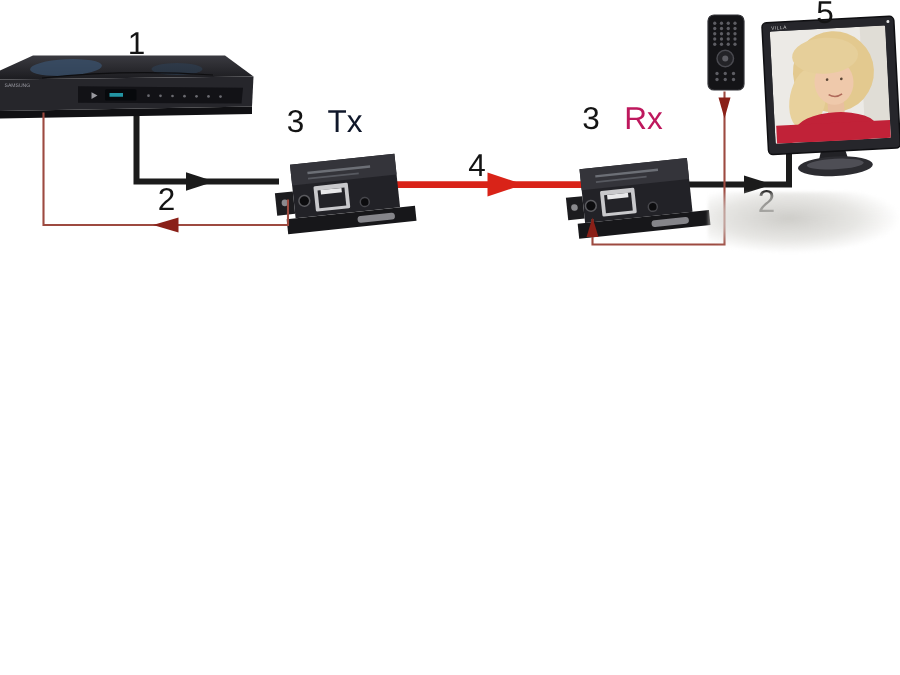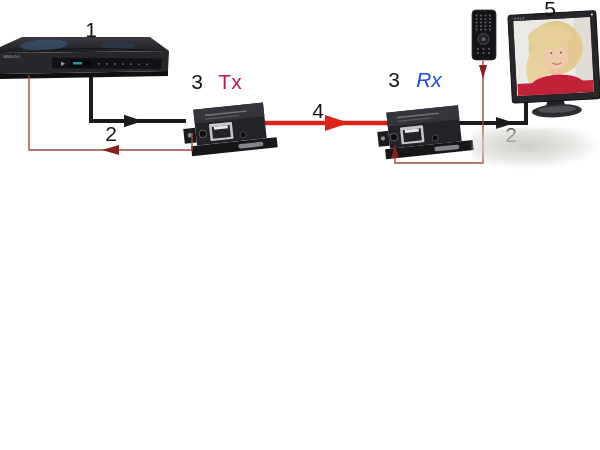--- a/index.html
+++ b/index.html
@@ -157,22 +157,22 @@
   <polygon points="102,150 119,145 119,155" fill="#8a2018"></polygon>
 
   <polyline points="483,61 483,163 395,163 395,146" fill="none" stroke-width="1.4" stroke="#9d4a40"></polyline>
   <polygon points="479,65 487,65 483,79" fill="#8a2018"></polygon>
   <polygon points="391,158 399,158 395,145" fill="#8a2018"></polygon>
 </svg>
 
 <div class="num" style="left: 91px; top: 17px; color: rgb(20, 20, 20);">1</div>
 <div class="num" style="left: 111px; top: 121px; color: rgb(20, 20, 20);">2</div>
 <div class="num" style="left: 197px; top: 69px; color: rgb(20, 20, 20);">3</div>
-<div class="num tag" style="left: 230px; top: 69px; color: #be185d;">Tx</div>
+<div class="num tag" style="left: 230px; top: 69px; color: #0f172a;">Tx</div>
 <div class="num" style="left: 318px; top: 98px; color: rgb(20, 20, 20);">4</div>
 <div class="num" style="left: 394px; top: 67px; color: rgb(20, 20, 20);">3</div>
-<div class="num tag" style="left: 429px; top: 67px; color: #1d4ed8; font-style: italic;">Rx</div>
+<div class="num tag" style="left: 429px; top: 67px; color: #be185d;">Rx</div>
 <div class="num" style="left: 511px; top: 122px; color: rgb(20, 20, 20);">2</div>
 <div class="num" style="left: 550px; top: -4px; color: rgb(20, 20, 20);">5</div>
 
 <div class="band"></div>
 
 </div>
 
 </body></html>

